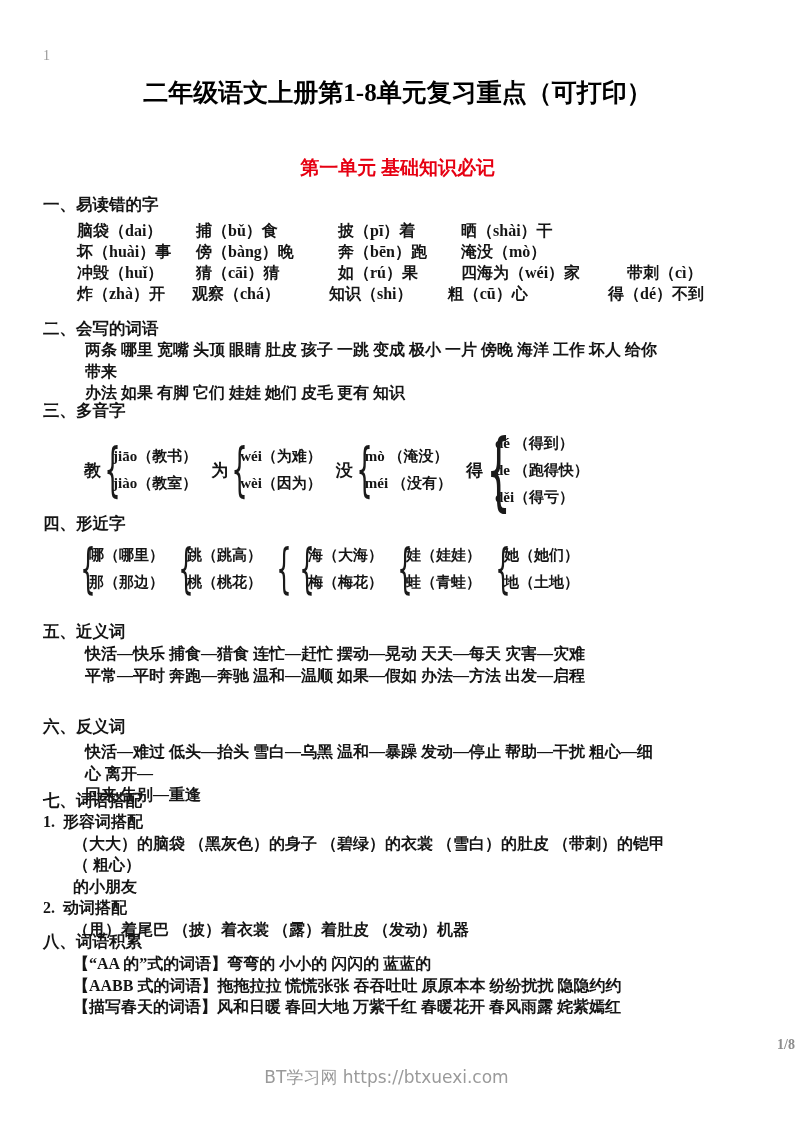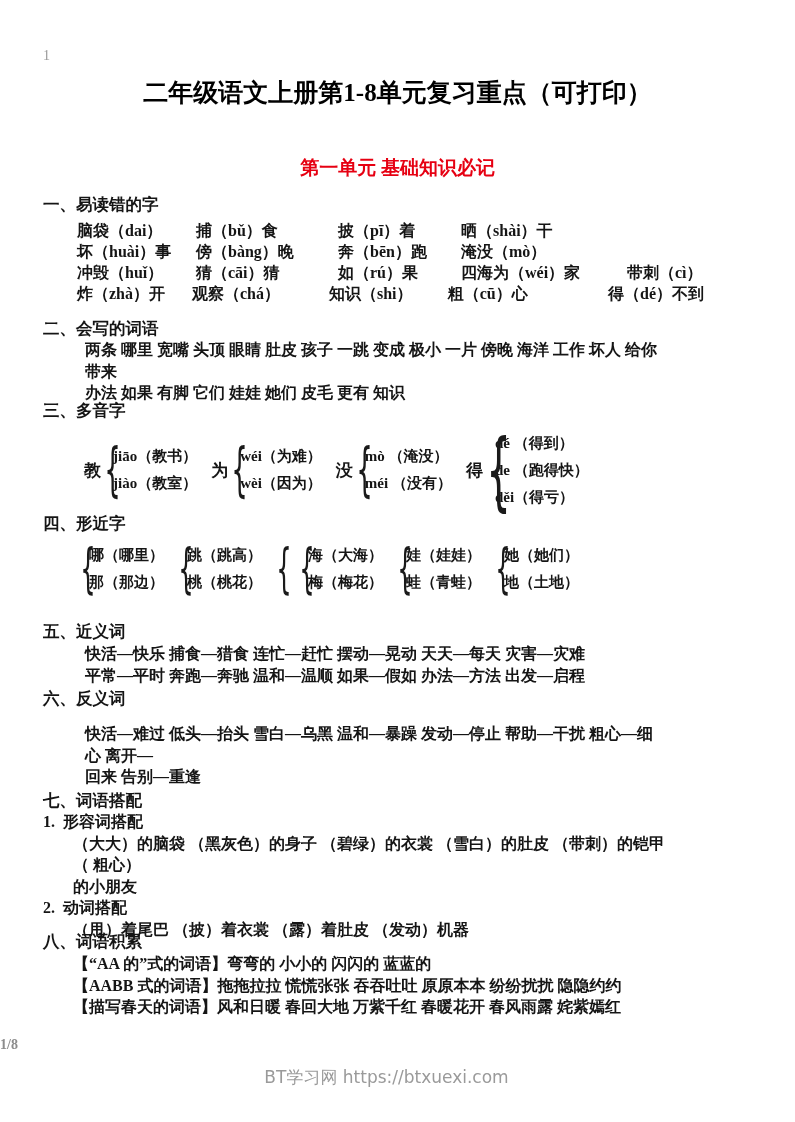--- a/index.html
+++ b/index.html
@@ -60,21 +60,21 @@
   .py-readings>div{font-size:15px;line-height:27px;white-space:pre;}
   
   .fjz-row{display:flex;align-items:center;padding-left:77px;margin-top:8px;gap:11px;}
   .fjz-group{display:flex;align-items:center;}
   .fjz-items>div{font-size:15px;line-height:27px;white-space:pre;}
   
   .sub{display:flex;padding-left:43px;font-size:16px;line-height:21.5px;}
   .sub .num{width:20px;}
   
   .pageno{
-    position:absolute;top:1037px;left:0;width:795px;text-align:left;
+    position:absolute;top:1037px;left:0;width:795px;text-align:right;
     font-size:14px;color:#8c8c8c;font-family:"Liberation Serif",serif;
   }
   .watermark{
     position:absolute;top:1066px;left:0;width:773px;text-align:center;
     font-size:17px;font-weight:normal;color:#9a9a9a;
     font-family:"DejaVu Sans",sans-serif;
   }
 </style>
 </head>
 <body>
@@ -209,23 +209,23 @@
       </div>
     </div>
   </section>
 
   <section class="sec" style="top:621px">
     <div class="sec-h">五、近义词</div>
     <div class="line" style="margin-top:1px">快活—快乐 捕食—猎食 连忙—赶忙 摆动—晃动 天天—每天 灾害—灾难</div>
     <div class="line">平常—平时 奔跑—奔驰 温和—温顺 如果—假如 办法—方法 出发—启程</div>
   </section>
 
-  <section class="sec" style="top:688px">
+  <section class="sec" style="top:716px">
     <div class="sec-h">六、反义词</div>
-    <div class="line" style="margin-top:14px">快活—难过 低头—抬头 雪白—乌黑 温和—暴躁 发动—停止 帮助—干扰 粗心—细心 离开—</div>
+    <div class="line" style="margin-top:4px">快活—难过 低头—抬头 雪白—乌黑 温和—暴躁 发动—停止 帮助—干扰 粗心—细心 离开—</div>
     <div class="line">回来 告别—重逢</div>
   </section>
 
   <section class="sec" style="top:790px">
     <div class="sec-h">七、词语搭配</div>
     <div class="sub">
       <span class="num">1.</span>
       <span>形容词搭配</span>
     </div>
     <div class="line paren-lead">（大大）的脑袋 （黑灰色）的身子 （碧绿）的衣裳 （雪白）的肚皮 （带刺）的铠甲 （ 粗心）</div>

